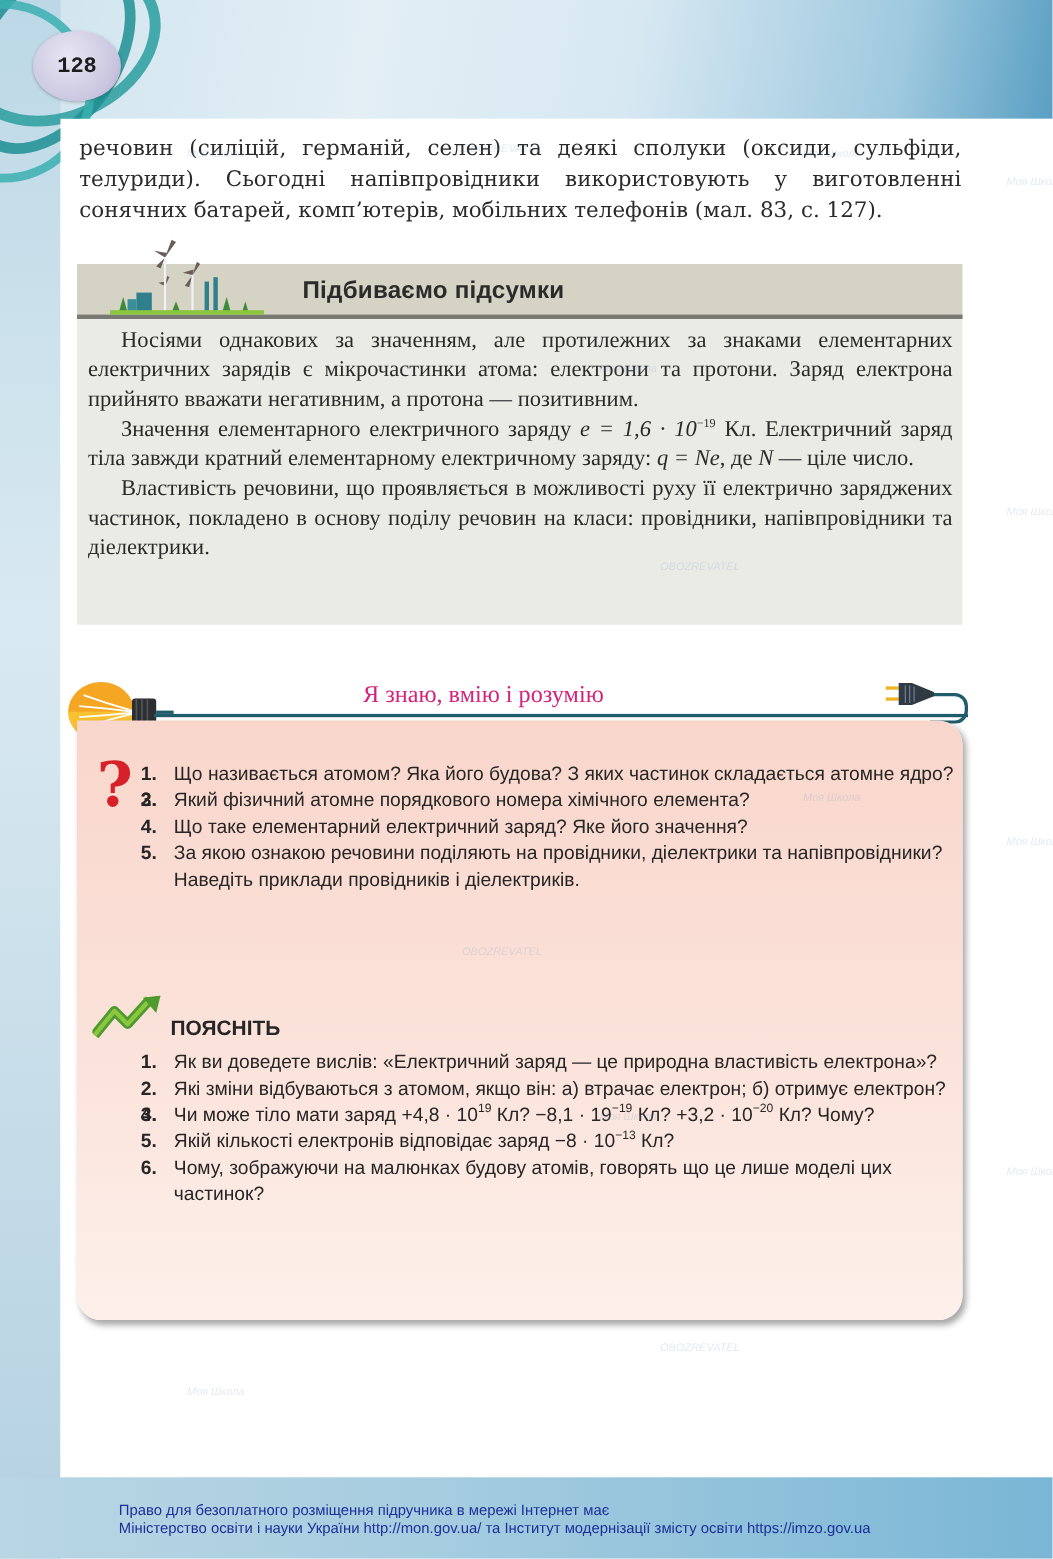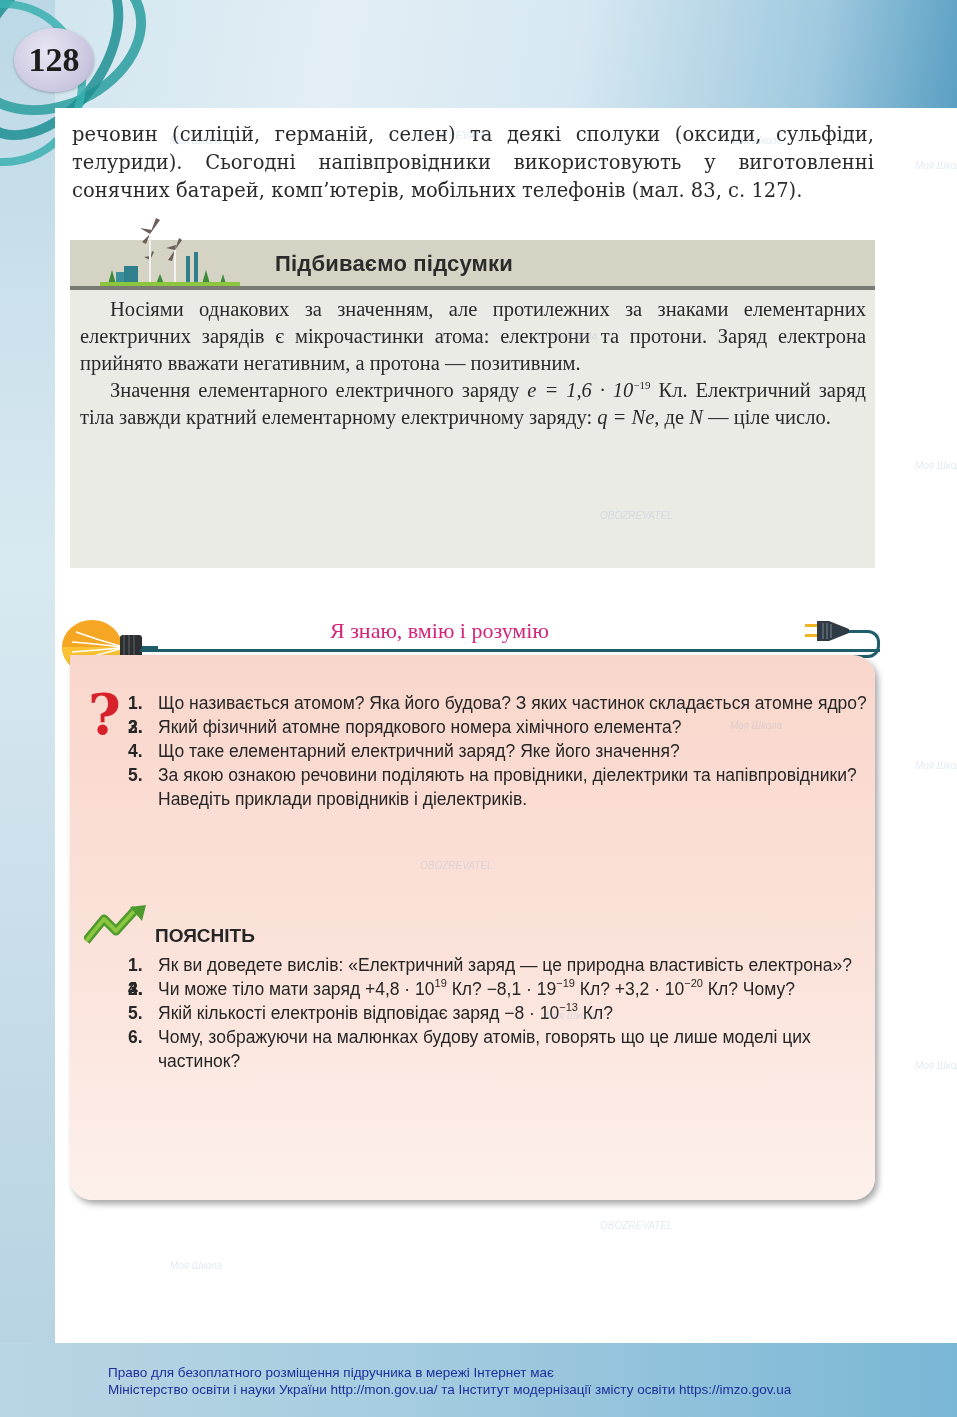--- a/index.html
+++ b/index.html
@@ -2,24 +2,24 @@
 <html><head>
 <meta charset="utf-8">
 <style>
   html, body { margin:0; padding:0; }
   body { width:957px; height:1417px; position:relative; overflow:hidden; background:#ffffff; font-family:"DejaVu Serif", serif; }
   .top-banner { position:absolute; left:0; top:0; width:957px; height:108px;
     background: linear-gradient(100deg, #cfe4ee 0%, #e3eef5 35%, #d7e8f2 60%, #9fc9df 85%, #5a9fc3 100%); }
   .left-strip { position:absolute; left:0; top:0; width:55px; height:1417px;
     background: linear-gradient(180deg, #bcd8e6 0%, #d9e9f1 40%, #c7dde9 70%, #b4d1e1 100%); }
   .atom-ring { position:absolute; border:10px solid #2a9e9e; border-radius:50%; opacity:.85; }
-  .page-num { position:absolute; left:14px; top:28px; width:80px; height:64px; border-radius:50%;
+  .page-num { position:absolute; left:30px; top:28px; width:80px; height:64px; border-radius:50%;
     background: radial-gradient(circle at 40% 35%, #e8e6f3 0%, #c9c5df 70%, #a9a4c6 100%);
     box-shadow: 0 1px 3px rgba(0,0,0,.3);
-    font-family:Liberation Serif, serif; font-weight:bold; font-size:34px; color:#1d1d1d;
+    font-family:Liberation Mono, monospace; font-weight:bold; font-size:20px; color:#1d1d1d;
     display:flex; align-items:center; justify-content:center; }
   .content { position:absolute; left:55px; top:108px; width:902px; height:1235px; background:#ffffff; }
   .intro { position:absolute; left:72px; top:121px; width:802px; font-size:19.5px; line-height:28px; color:#2a2a2a; text-align:justify; text-align-last:left; }
   .summary-header { position:absolute; left:70px; top:240px; width:805px; height:46px; background:#d4d3c4; border-bottom:4px solid #7a7a74; }
   .summary-title { position:absolute; left:275px; top:251px; font-family:"Liberation Sans", sans-serif; font-size:22px; color:#2b2b2b; font-weight:bold; letter-spacing:.2px;text-align:right; }
   .summary-illus { position:absolute; left:80px; top:208px; width:160px; height:80px; }
   .summary-box { position:absolute; left:70px; top:290px; width:805px; height:278px; background:#ebebe6; }
   .summary-text { position:absolute; left:80px; top:296px; width:786px; font-family:"Liberation Serif", serif; font-size:20.5px; line-height:27px; color:#2a2a2a; }
   .summary-text p { margin:0; text-indent:30px; text-align:justify; }
   .summary-text p.last-left { text-align-last:left; }
@@ -81,20 +81,21 @@
       <path d="M140 76 L143 66 L146 76 Z"></path>
   </g>
   <rect x="20" y="74" width="140" height="4" fill="#8cc63f"></rect>
 </svg>
 <div class="summary-title">Підбиваємо підсумки</div>
 
 <div class="summary-box"></div>
 <div class="summary-text">
   <p>Носіями однакових за значенням, але протилежних за знаками елементарних електричних зарядів є мікрочастинки атома: електрони та протони. Заряд електрона прийнято вважати негативним, а протона — позитивним.</p>
   <p><span>Значення елементарного електричного заряду </span><i><span>e = 1,6 · 10</span></i><sup>−19</sup><span> Кл. Електричний заряд тіла завжди кратний елементарному електричному заряду: </span><i><span>q = Ne</span></i><span>, де </span><i><span>N</span></i><span> — ціле число.</span></p>
+  <p class="last-left">Властивість речовини, що проявляється в можливості руху її електрично заряджених частинок, покладено в основу поділу речовин на класи: провідники, напівпровідники та діелектрики.</p>
 </div>
 
 <svg style="position:absolute;left:58px;top:616px;" width="100" height="62" viewBox="0 0 100 62">
   <ellipse cx="34" cy="31" rx="30" ry="27" fill="#f5a623"></ellipse>
   <path d="M4 31 A30 27 0 0 0 64 31 Z" fill="#f8c232"></path>
   <g stroke="#ffffff" stroke-width="1.6" fill="none">
     <path d="M18 16 Q40 24 62 30"></path>
       <path d="M14 26 Q40 28 62 31"></path>
       <path d="M14 36 Q40 34 62 32"></path>
       <path d="M18 46 Q40 38 62 33"></path>
@@ -134,21 +135,21 @@
 
 <svg class="explain-icon" viewBox="0 0 64 44">
   <path d="M2 36 L20 14 L32 26 L52 4" stroke="#4f9a2f" stroke-width="9" fill="none" stroke-linejoin="round"></path>
   <path d="M2 36 L20 14 L32 26 L52 4" stroke="#8cc63f" stroke-width="4" fill="none" stroke-linejoin="round"></path>
   <path d="M46 2 L62 0 L58 16 Z" fill="#4f9a2f"></path>
 </svg>
 <div class="explain-title">ПОЯСНІТЬ</div>
 
 <ul class="q-list" style="top:953px;">
   <li><span class="q-num">1.</span><span>Як ви доведете вислів: «Електричний заряд — це природна властивість електрона»?</span></li>
-  <li><span class="q-num">2.</span></li>
+  <li><span class="q-num">2.</span><span>Які зміни відбуваються з атомом, якщо він: а) втрачає електрон; б) отримує електрон?</span></li>
   <li><span class="q-num">3.</span></li>
   <li><span class="q-num">4.</span><span>Чи може тіло мати заряд +4,8 · 10</span><sup>19</sup><span> Кл? −8,1 · 19</span><sup>−19</sup><span> Кл? +3,2 · 10</span><sup>−20</sup><span> Кл? Чому?</span></li>
   <li><span class="q-num">5.</span><span>Якій кількості електронів відповідає заряд −8 · 10</span><sup>−13</sup><span> Кл?</span></li>
   <li><span class="q-num">6.</span><span>Чому, зображуючи на малюнках будову атомів, говорять що це лише моделі цих частинок?</span></li>
 </ul>
 
 <div class="footer"></div>
 <div class="footer-text">
   <div>Право для безоплатного розміщення підручника в мережі Інтернет має</div>
   <div>Міністерство освіти і науки України http://mon.gov.ua/ та Інститут модернізації змісту освіти https://imzo.gov.ua</div>

